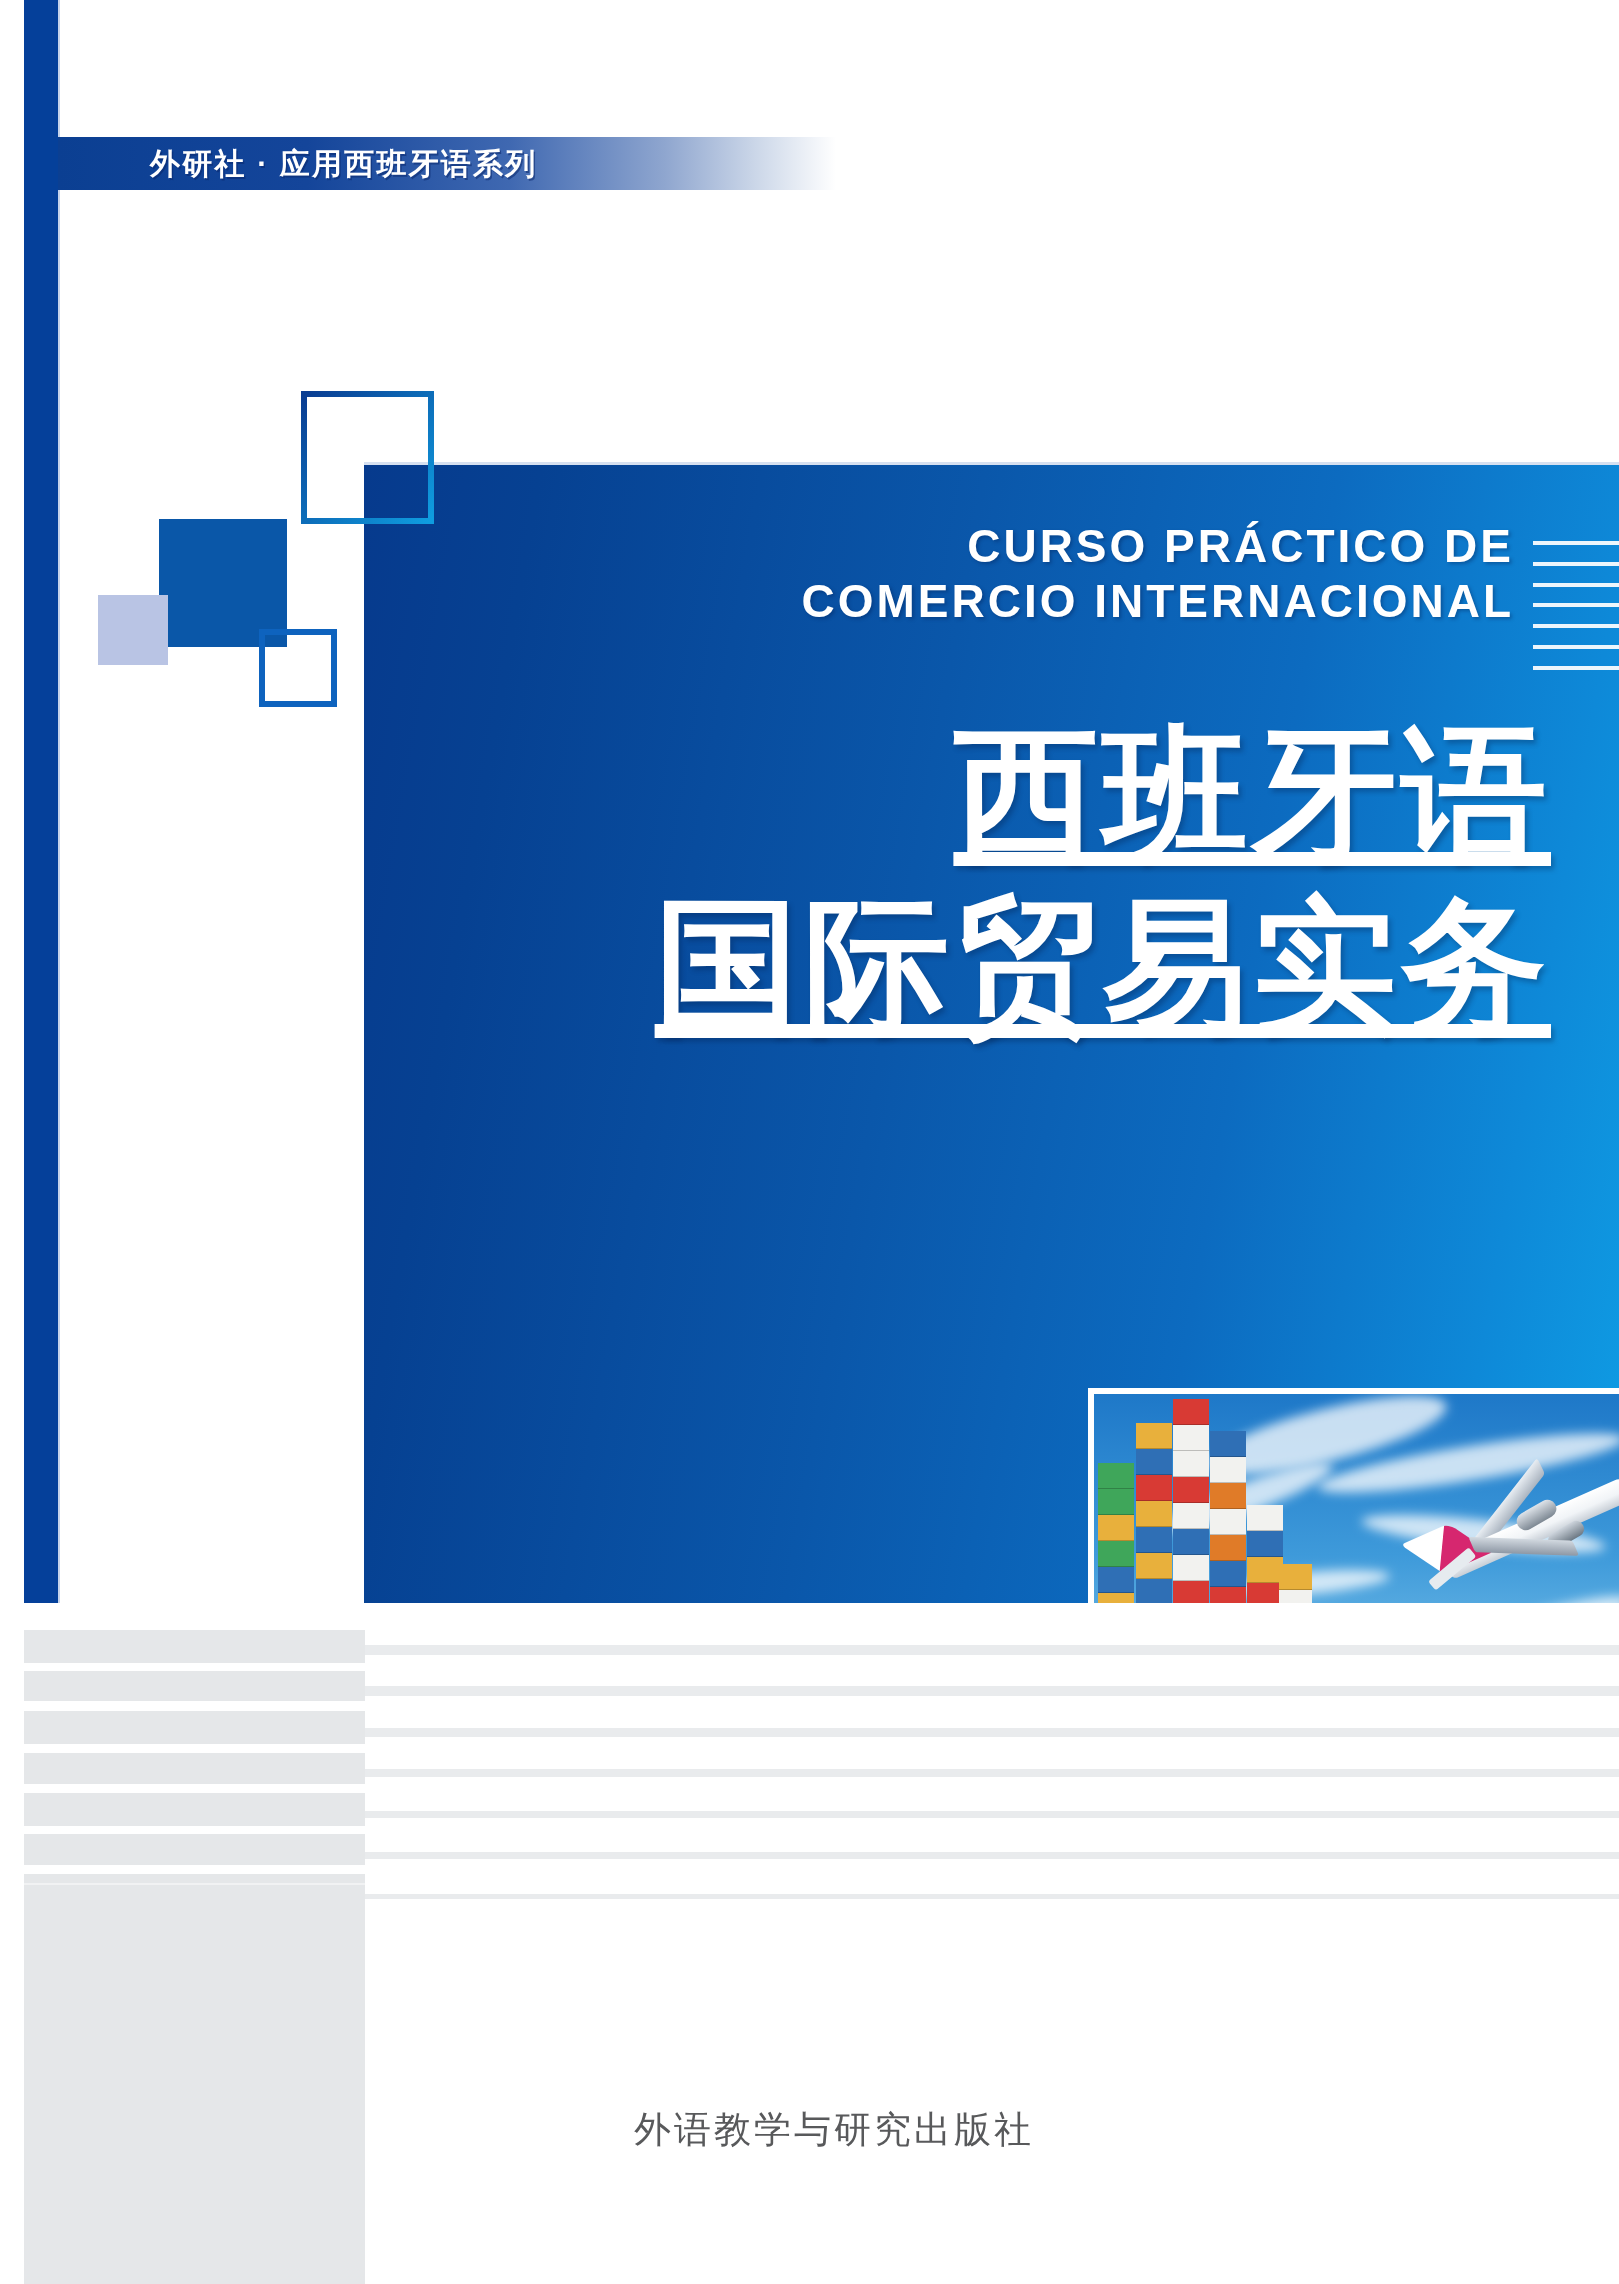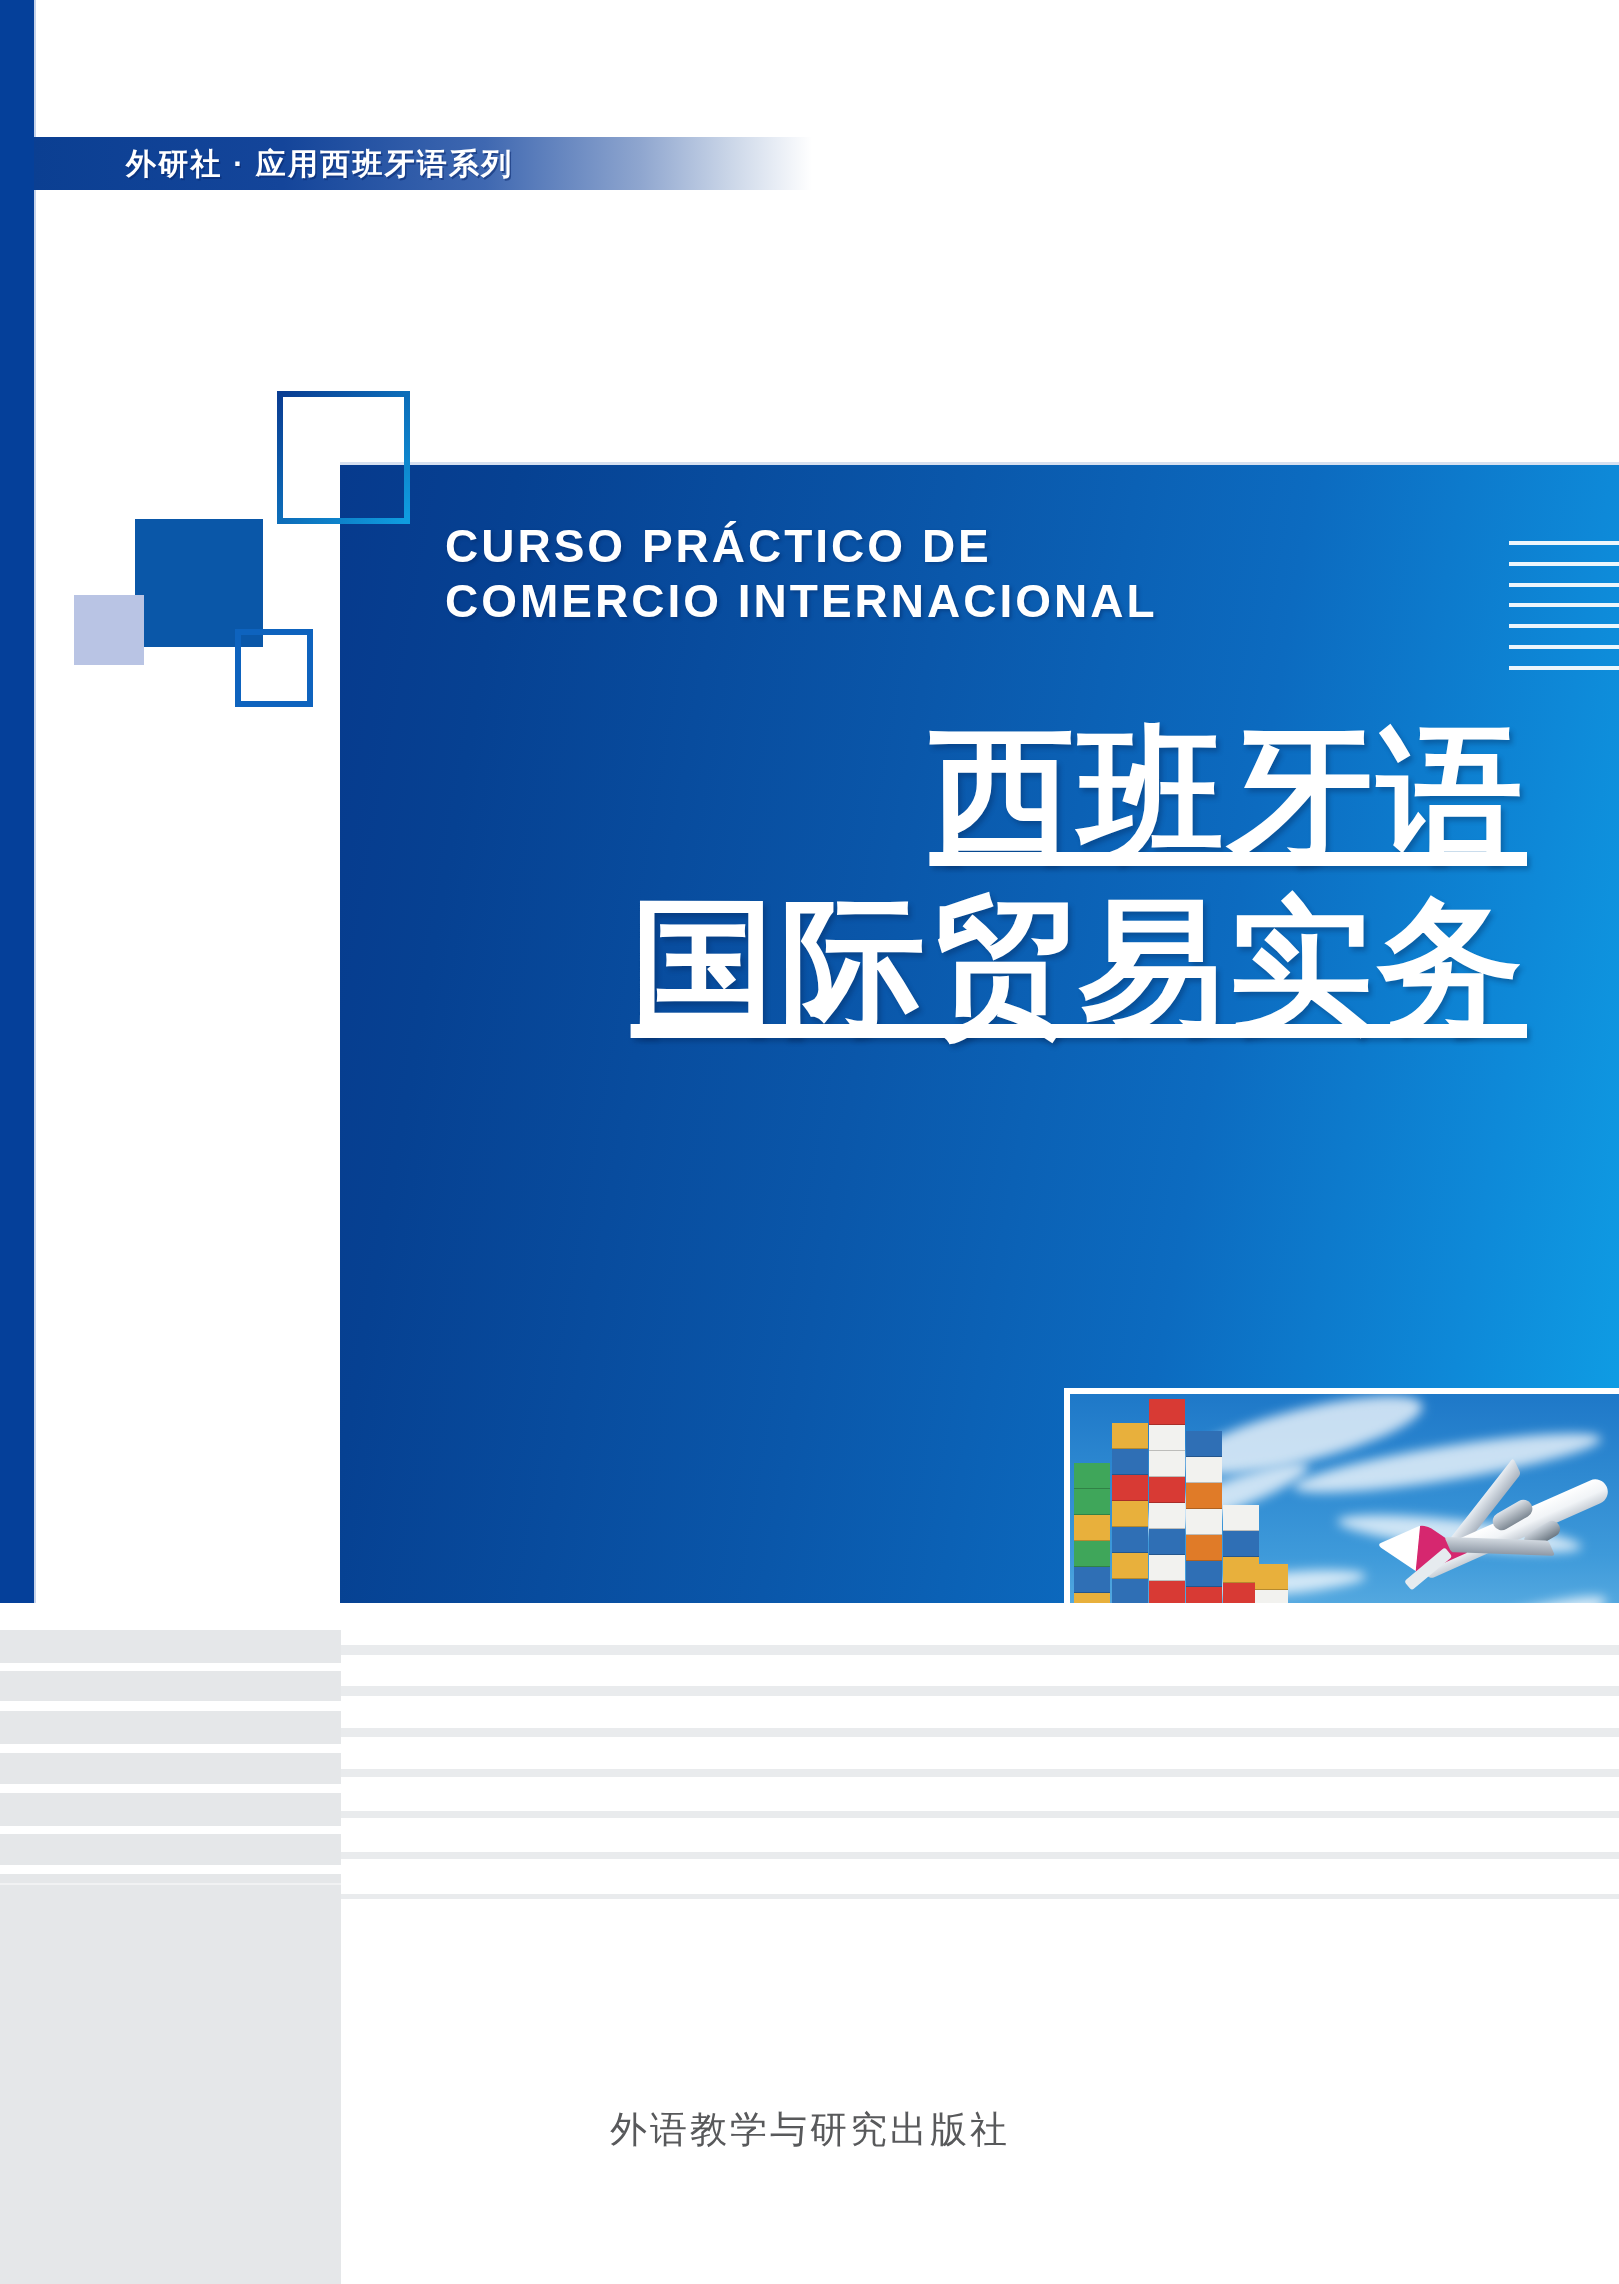--- a/index.html
+++ b/index.html
@@ -1,19 +1,19 @@
 <!DOCTYPE html>
 <html style="font-size:12px"><head>
 <meta charset="utf-8">
 <style>
   html,body{margin:0;padding:0;background:#fff;}
   body{width:1620px;height:2284px;position:relative;overflow:hidden;
        font-family:"Liberation Sans","DejaVu Sans",sans-serif;}
 
-  .cover{position:absolute;inset:0;background:#ffffff;overflow:hidden;}
+  .cover{position:absolute;inset:0;background:#ffffff;overflow:hidden;margin-left:24px;}
 
   
   .left-strip{position:absolute;left:0;top:0;width:34px;height:1603px;
               background:#05409A;}
   .left-strip-hair{position:absolute;left:34px;top:0;width:2.2px;height:1603px;
               background:#c6d3ea;}
 
   
   .series-banner{position:absolute;left:34px;top:137px;width:778px;height:53px;
      background:linear-gradient(90deg,#0b3f92 0%,#14459a 32%,#3f68b1 58%,#8fa6cf 78%,#cdd8e9 90%,#ffffff 100%);}
@@ -36,21 +36,21 @@
   .main-panel{position:absolute;left:340px;top:465px;width:1280px;height:1138px;
      background:linear-gradient(100deg,#063A8D 0%,#064192 12%,#0A57AA 42%,#0C6BC0 66%,#0E89D8 86%,#0FA0E6 100%);}
   .panel-top-hair{position:absolute;left:340px;top:462px;width:1280px;height:3px;
      background:rgba(200,214,235,.75);}
 
   
   .deco-sq-outline-lg{z-index:5;}
 
   
   .es-title{position:absolute;left:445px;top:519px;width:1045px;
-     color:#ffffff;font-size:46px;font-weight:600;
+     color:#ffffff;text-align:right;font-size:46px;font-weight:600;
      letter-spacing:3px;line-height:55px;
      text-shadow:2.2px 2.2px 3.7px rgba(0,30,80,.35);}
   .es-line{display:block;white-space:nowrap;}
 
   
   .rlines{position:absolute;left:1509px;top:541px;width:111px;height:133px;}
   .rlines i{position:absolute;left:0;width:111px;height:4.4px;background:#ffffff;display:block;opacity:.92;}
 
   
   .cn-title{position:absolute;left:415px;top:708px;width:1112px;

